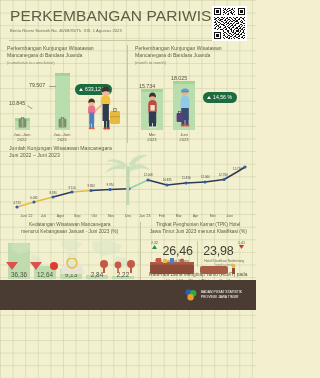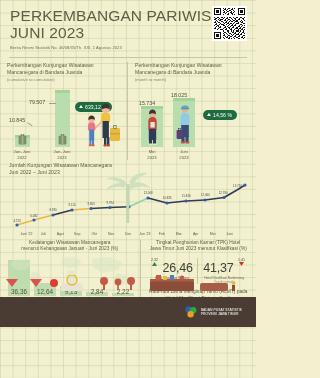--- a/index.html
+++ b/index.html
@@ -122,21 +122,20 @@
 </head>
 <body>
 
 <div class="grid"></div>
 
 <div class="layer">
 
   <div class="header">
     <div class="title">
       <div>PERKEMBANGAN PARIWISATA</div>
-      <div>JUNI 2023</div>
     </div>
     <div class="subtitle">Berita Resmi Statistik No. 46/08/35/Th. XXI, 1 Agustus 2023</div>
     <div class="qr">
       <svg viewBox="0 0 29 29" shape-rendering="crispEdges">
         <rect width="29" height="29" fill="#fff"></rect>
         <g fill="#111">
           <rect x="0" y="0" width="7" height="1"></rect>
             <rect x="0" y="6" width="7" height="1"></rect>
           <rect x="0" y="0" width="1" height="7"></rect>
             <rect x="6" y="0" width="1" height="7"></rect>
@@ -665,21 +664,21 @@
                 <polygon points="2.5,0 5,4 0,4" fill="#2a8a4a"></polygon>
               </svg>
             </span>
             <span class="bignum">26,46</span>
           </div>
           <div class="caption">Hotel Klasifikasi Bintang</div>
           <div class="mtm">*month to month</div>
         </div>
         <div class="tpkcell">
           <div>
-            <span class="bignum">41,37</span>
+            <span class="bignum">23,98</span>
             <span class="delta">
               <span>1,41</span>
               <svg width="5" height="4" viewBox="0 0 5 4" style="display:block;margin:0 auto;">
                 <polygon points="0,0 5,0 2.5,4" fill="#c2392b"></polygon>
               </svg>
             </span>
           </div>
           <div class="caption">Hotel Klasifikasi Nonbintang</div>
           <div class="mtm">*month to month</div>
         </div>

